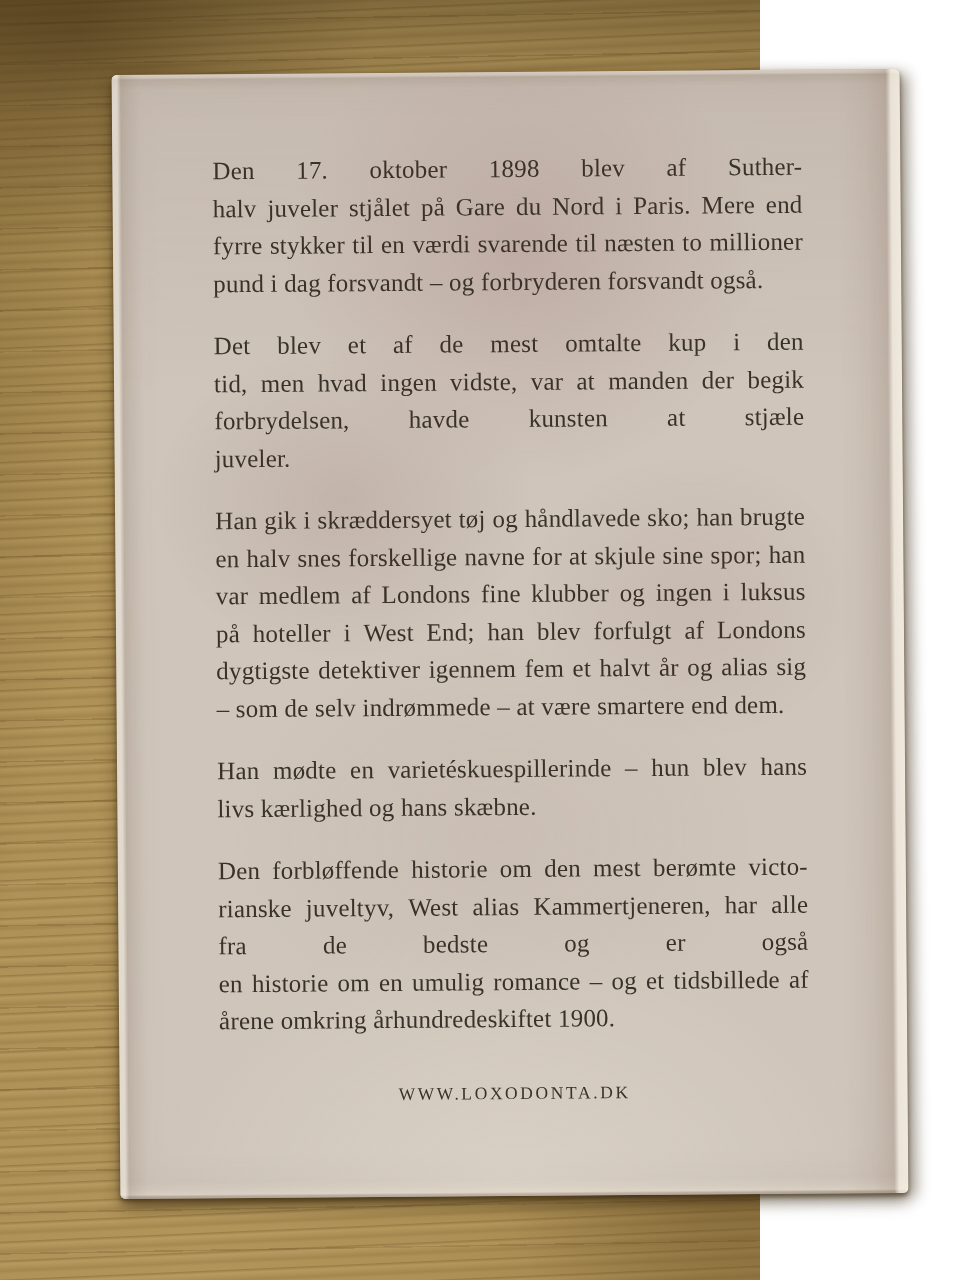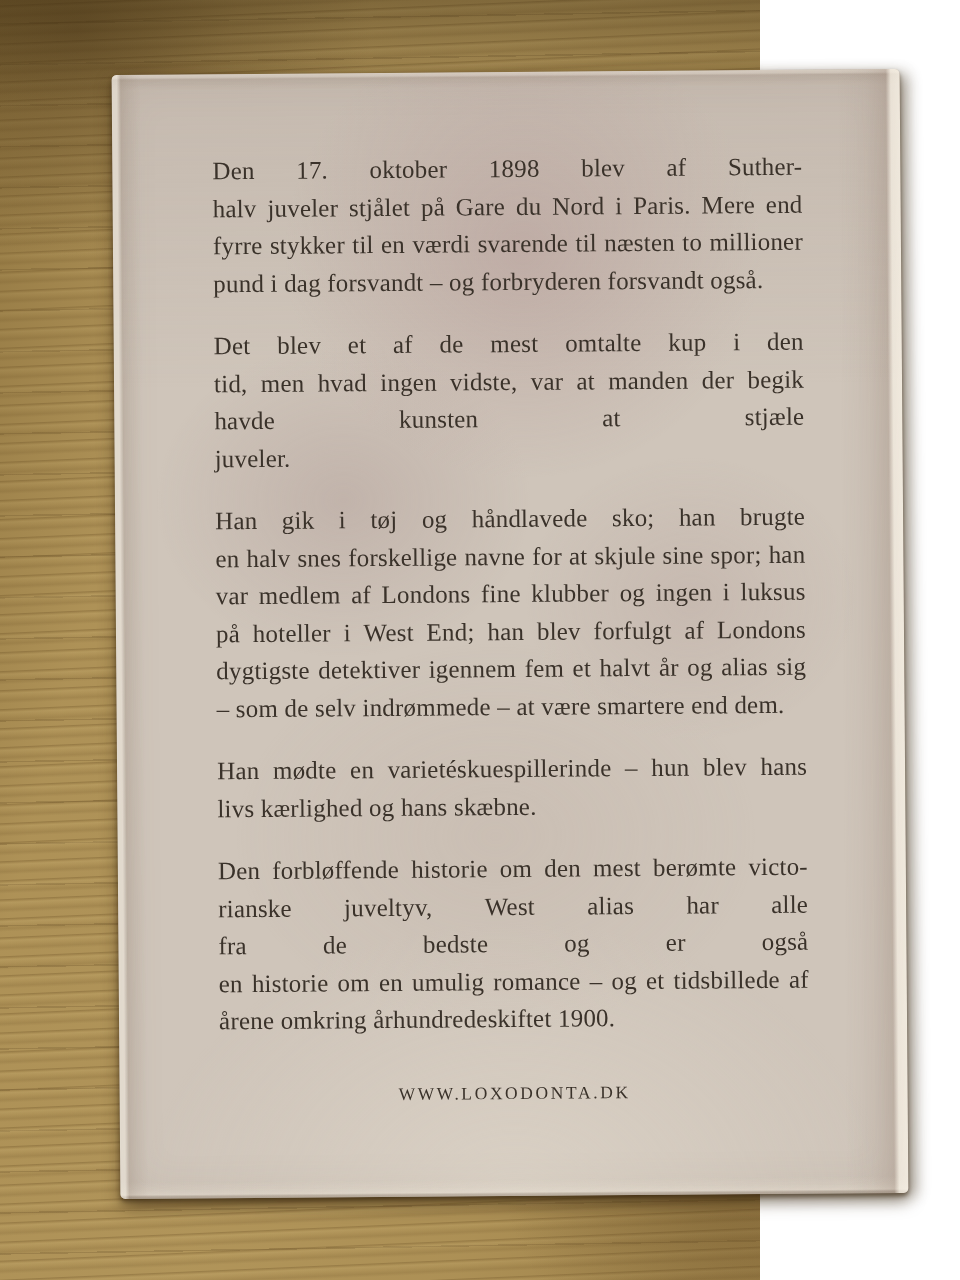--- a/index.html
+++ b/index.html
@@ -102,38 +102,38 @@
       <div class="text-block">
           <div class="para">
             <div class="line"><span>Den</span><span>17.</span><span>oktober</span><span>1898</span><span>blev</span><span>af</span><span>Suther-</span></div>
             <div class="line"><span>halv</span><span>juveler</span><span>stjålet</span><span>på</span><span>Gare</span><span>du</span><span>Nord</span><span>i</span><span>Paris.</span><span>Mere</span><span>end</span></div>
             <div class="line"><span>fyrre</span><span>stykker</span><span>til</span><span>en</span><span>værdi</span><span>svarende</span><span>til</span><span>næsten</span><span>to</span><span>millioner</span></div>
             <div class="line last">pund i dag forsvandt – og forbryderen forsvandt også.</div>
           </div>
           <div class="para">
             <div class="line"><span>Det</span><span>blev</span><span>et</span><span>af</span><span>de</span><span>mest</span><span>omtalte</span><span>kup</span><span>i</span><span>den</span></div>
             <div class="line"><span>tid,</span><span>men</span><span>hvad</span><span>ingen</span><span>vidste,</span><span>var</span><span>at</span><span>manden</span><span>der</span><span>begik</span></div>
-            <div class="line"><span>havde</span><span>kunsten</span><span>at</span><span>stjæle</span></div>
+            <div class="line"><span>forbrydelsen,</span><span>havde</span><span>kunsten</span><span>at</span><span>stjæle</span></div>
             <div class="line last">juveler.</div>
           </div>
           <div class="para">
-            <div class="line"><span>Han</span><span>gik</span><span>i</span><span>tøj</span><span>og</span><span>håndlavede</span><span>sko;</span><span>han</span><span>brugte</span></div>
+            <div class="line"><span>Han</span><span>gik</span><span>i</span><span>skræddersyet</span><span>tøj</span><span>og</span><span>håndlavede</span><span>sko;</span><span>han</span><span>brugte</span></div>
             <div class="line"><span>en</span><span>halv</span><span>snes</span><span>forskellige</span><span>navne</span><span>for</span><span>at</span><span>skjule</span><span>sine</span><span>spor;</span><span>han</span></div>
             <div class="line"><span>var</span><span>medlem</span><span>af</span><span>Londons</span><span>fine</span><span>klubber</span><span>og</span><span>ingen</span><span>i</span><span>luksus</span></div>
             <div class="line"><span>på</span><span>hoteller</span><span>i</span><span>West</span><span>End;</span><span>han</span><span>blev</span><span>forfulgt</span><span>af</span><span>Londons</span></div>
             <div class="line"><span>dygtigste</span><span>detektiver</span><span>igennem</span><span>fem</span><span>et</span><span>halvt</span><span>år</span><span>og</span><span>alias</span><span>sig</span></div>
             <div class="line last">– som de selv indrømmede – at være smartere end dem.</div>
           </div>
           <div class="para">
             <div class="line"><span>Han</span><span>mødte</span><span>en</span><span>varietéskuespillerinde</span><span>–</span><span>hun</span><span>blev</span><span>hans</span></div>
             <div class="line last">livs kærlighed og hans skæbne.</div>
           </div>
           <div class="para">
             <div class="line"><span>Den</span><span>forbløffende</span><span>historie</span><span>om</span><span>den</span><span>mest</span><span>berømte</span><span>victo-</span></div>
-            <div class="line"><span>rianske</span><span>juveltyv,</span><span>West</span><span>alias</span><span>har</span><span>alle</span></div>
+            <div class="line"><span>rianske</span><span>juveltyv,</span><span>West</span><span>alias</span><span>Kammertjeneren,</span><span>har</span><span>alle</span></div>
             <div class="line"><span>fra</span><span>de</span><span>bedste</span><span>og</span><span>er</span><span>også</span></div>
             <div class="line"><span>en</span><span>historie</span><span>om</span><span>en</span><span>umulig</span><span>romance</span><span>–</span><span>og</span><span>et</span><span>tidsbillede</span><span>af</span></div>
             <div class="line last">årene omkring århundredeskiftet 1900.</div>
           </div>
         </div>
       <div class="website">WWW.LOXODONTA.DK</div>
     </div>
   </div>
 </div>
 

